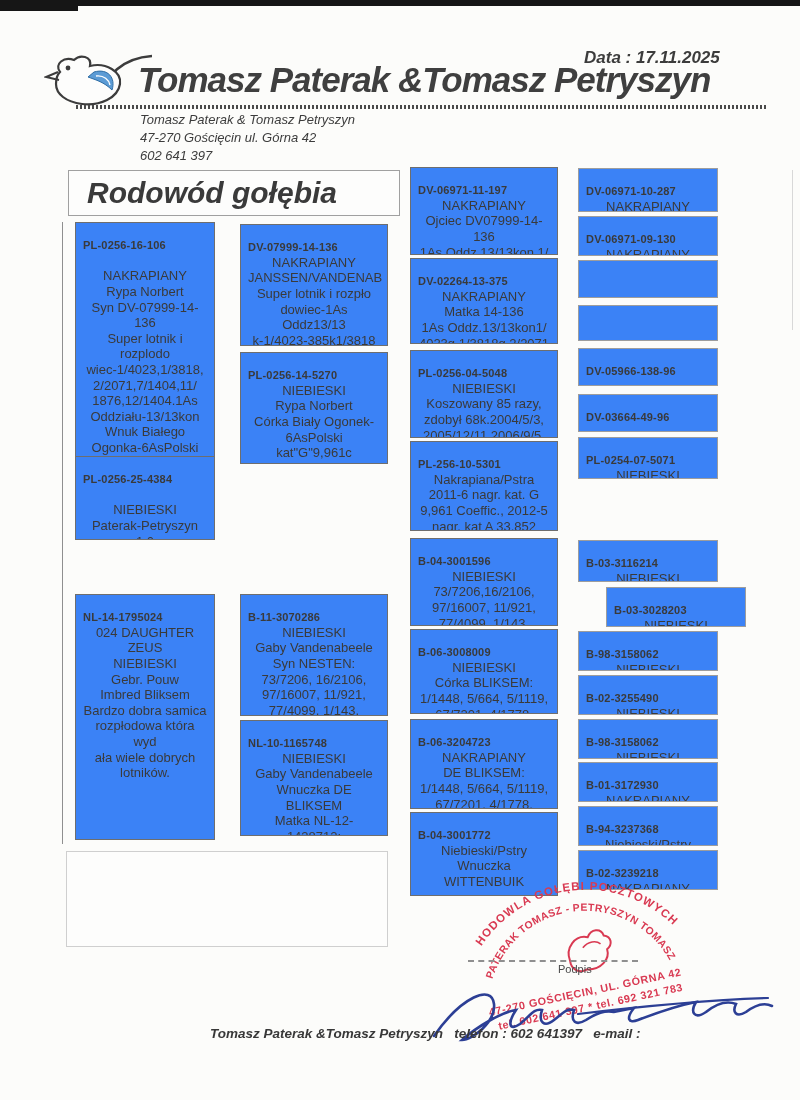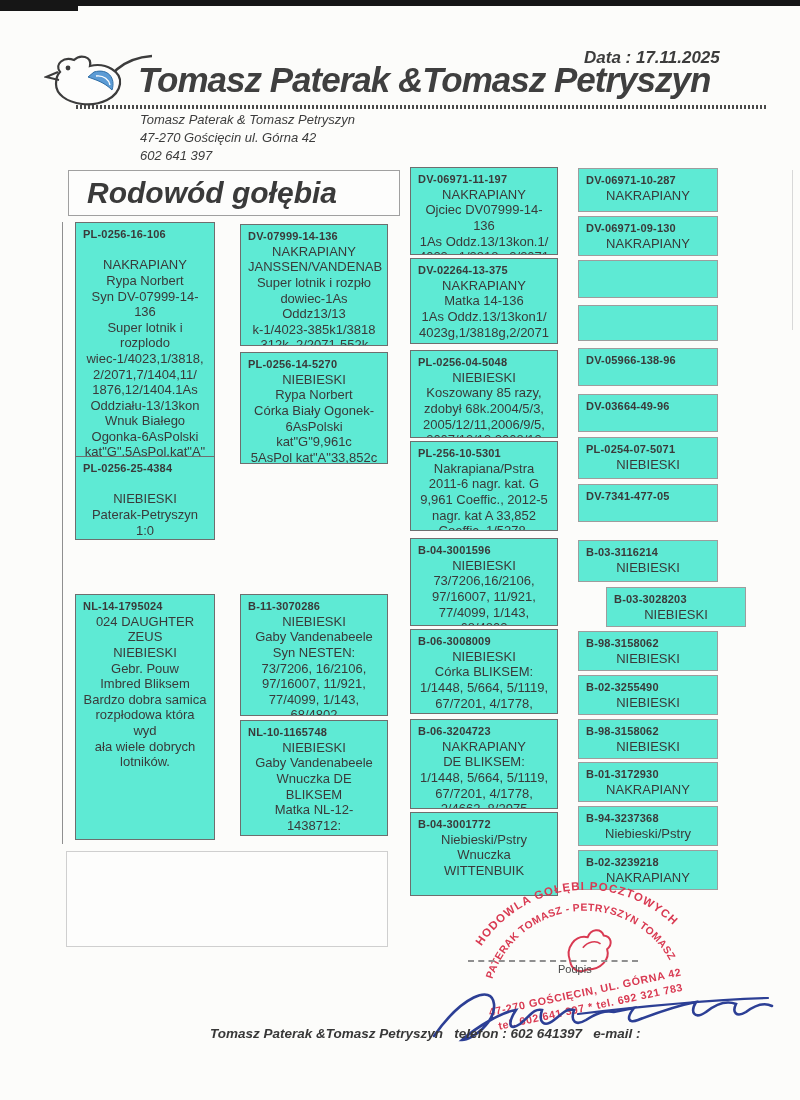--- a/index.html
+++ b/index.html
@@ -15,21 +15,21 @@
   .brand{left:138px;top:60px;font-size:35px;font-weight:bold;font-style:italic;
          letter-spacing:-1px;color:#3f3f3f;white-space:nowrap;text-align:center;}
   .dotband{left:76px;top:105px;width:692px;height:4px;
            background:repeating-linear-gradient(90deg,#4a4a4a 0 2px,transparent 2px 4px);}
   .addr{left:140px;top:111px;font-size:13px;font-style:italic;line-height:18px;color:#3c3c3c;}
   
   .doc-title{left:68px;top:170px;width:332px;height:46px;border:1px solid #a0a0a0;
              background:#fdfdfc;box-sizing:border-box;display:flex;align-items:center;
              padding-left:18px;font-size:30px;font-weight:bold;font-style:italic;color:#3a3a3a;}
   
-  .bx{position:absolute;border:1px solid #6e6e6e;background:#5eead4;padding:5px 7px;
+  .bx{position:absolute;border:1px solid #6e6e6e;background:#3b82f6;padding:16px 7px;
       box-sizing:border-box;overflow:hidden;}
   .bx4{border-color:#9d9d9d;}
   .bid{font-weight:bold;font-size:11px;letter-spacing:.2px;line-height:1.25;}
   .btx{font-size:13px;line-height:1.2;white-space:pre-line;text-align:center;}
   .vline{left:62px;top:222px;width:1px;height:622px;background:#8f8f8f;}
   .emptybox{left:66px;top:851px;width:320px;height:94px;border:1px solid #cfcfcf;background:#fdfdfc;}
   
   .stamp{left:436px;top:880px;width:290px;height:158px;transform:rotate(-6deg);}
   .st-arc-top{font-size:11.5px;font-weight:bold;letter-spacing:1.1px;fill:#d93a52;}
   .st-arc-mid{font-size:10.4px;font-weight:bold;letter-spacing:.4px;fill:#d93a52;}
@@ -231,24 +231,20 @@
     <div class="bid">DV-05966-138-96</div>
     <div class="btx"></div>
   </div>
   <div class="bx bx4" style="left:578px;top:394px;width:140px;height:38px">
     <div class="bid">DV-03664-49-96</div>
     <div class="btx"></div>
   </div>
   <div class="bx bx4" style="left:578px;top:437px;width:140px;height:42px">
     <div class="bid">PL-0254-07-5071</div>
     <div class="btx">NIEBIESKI</div>
-  </div>
-  <div class="bx bx4" style="left:578px;top:484px;width:140px;height:38px">
-    <div class="bid">DV-7341-477-05</div>
-    <div class="btx"></div>
   </div>
   <div class="bx bx4" style="left:578px;top:540px;width:140px;height:42px">
     <div class="bid">B-03-3116214</div>
     <div class="btx">NIEBIESKI</div>
   </div>
   <div class="bx bx4" style="left:606px;top:587px;width:140px;height:40px">
     <div class="bid">B-03-3028203</div>
     <div class="btx">NIEBIESKI</div>
   </div>
   <div class="bx bx4" style="left:578px;top:631px;width:140px;height:40px">

